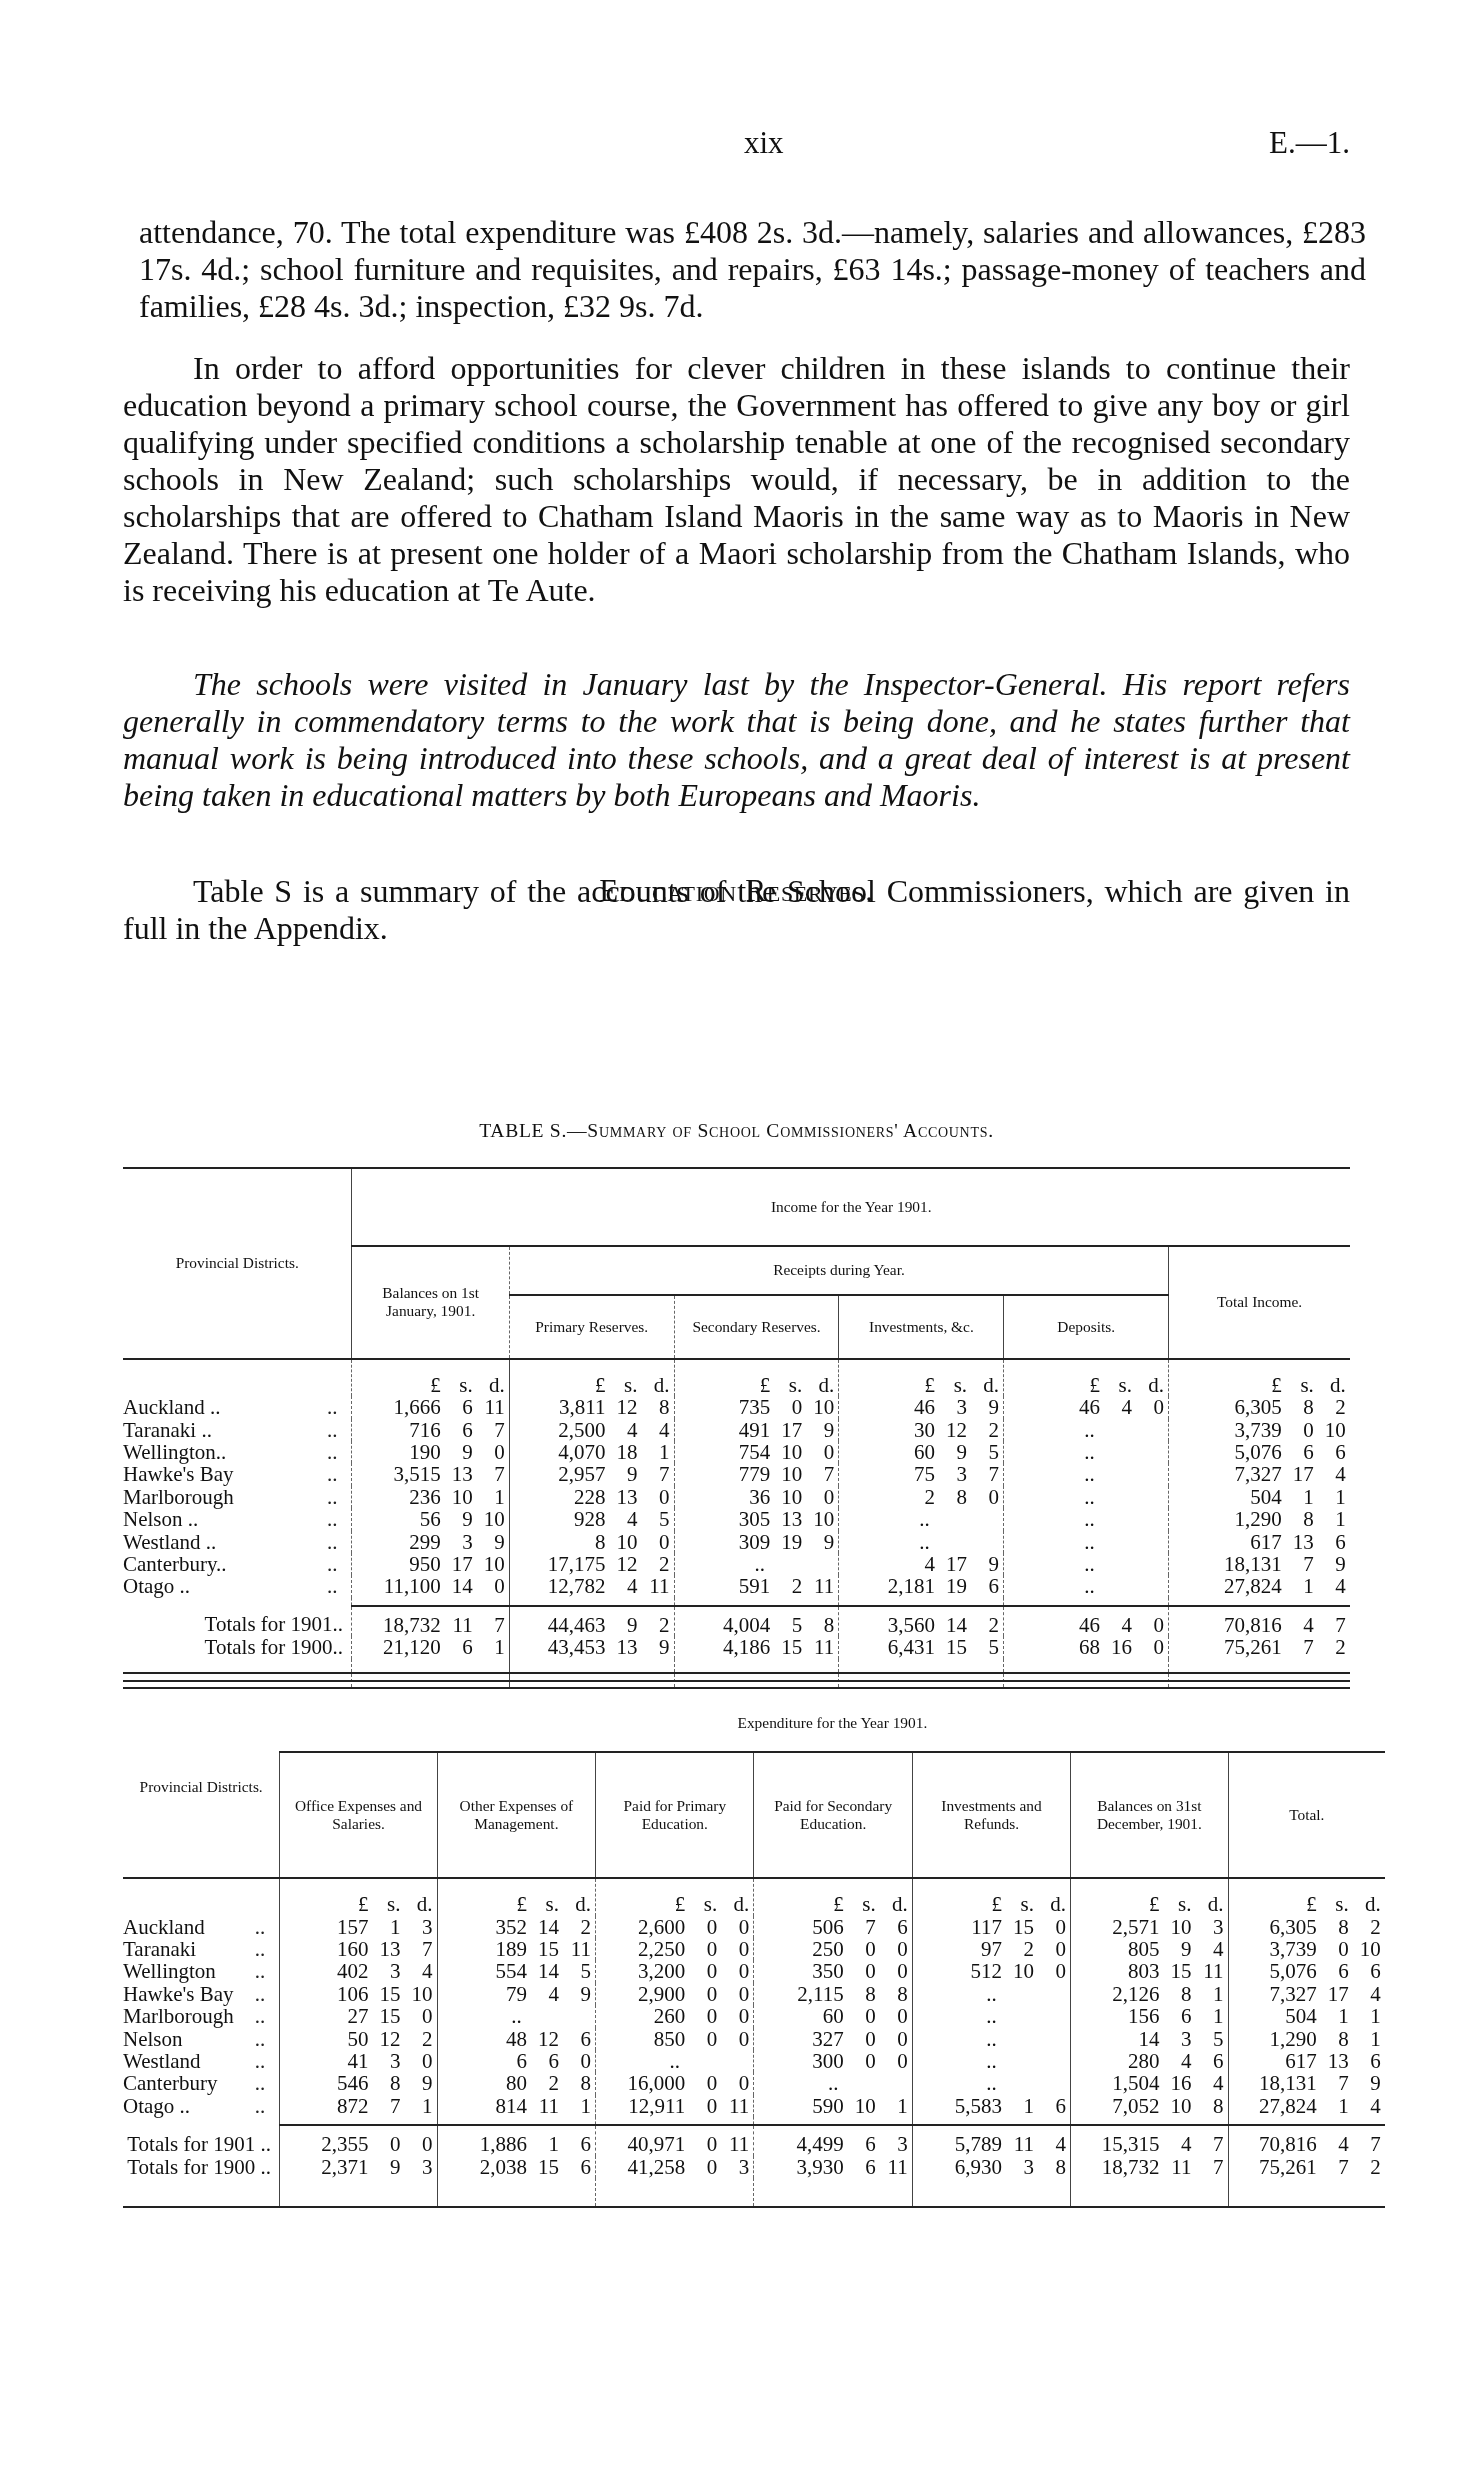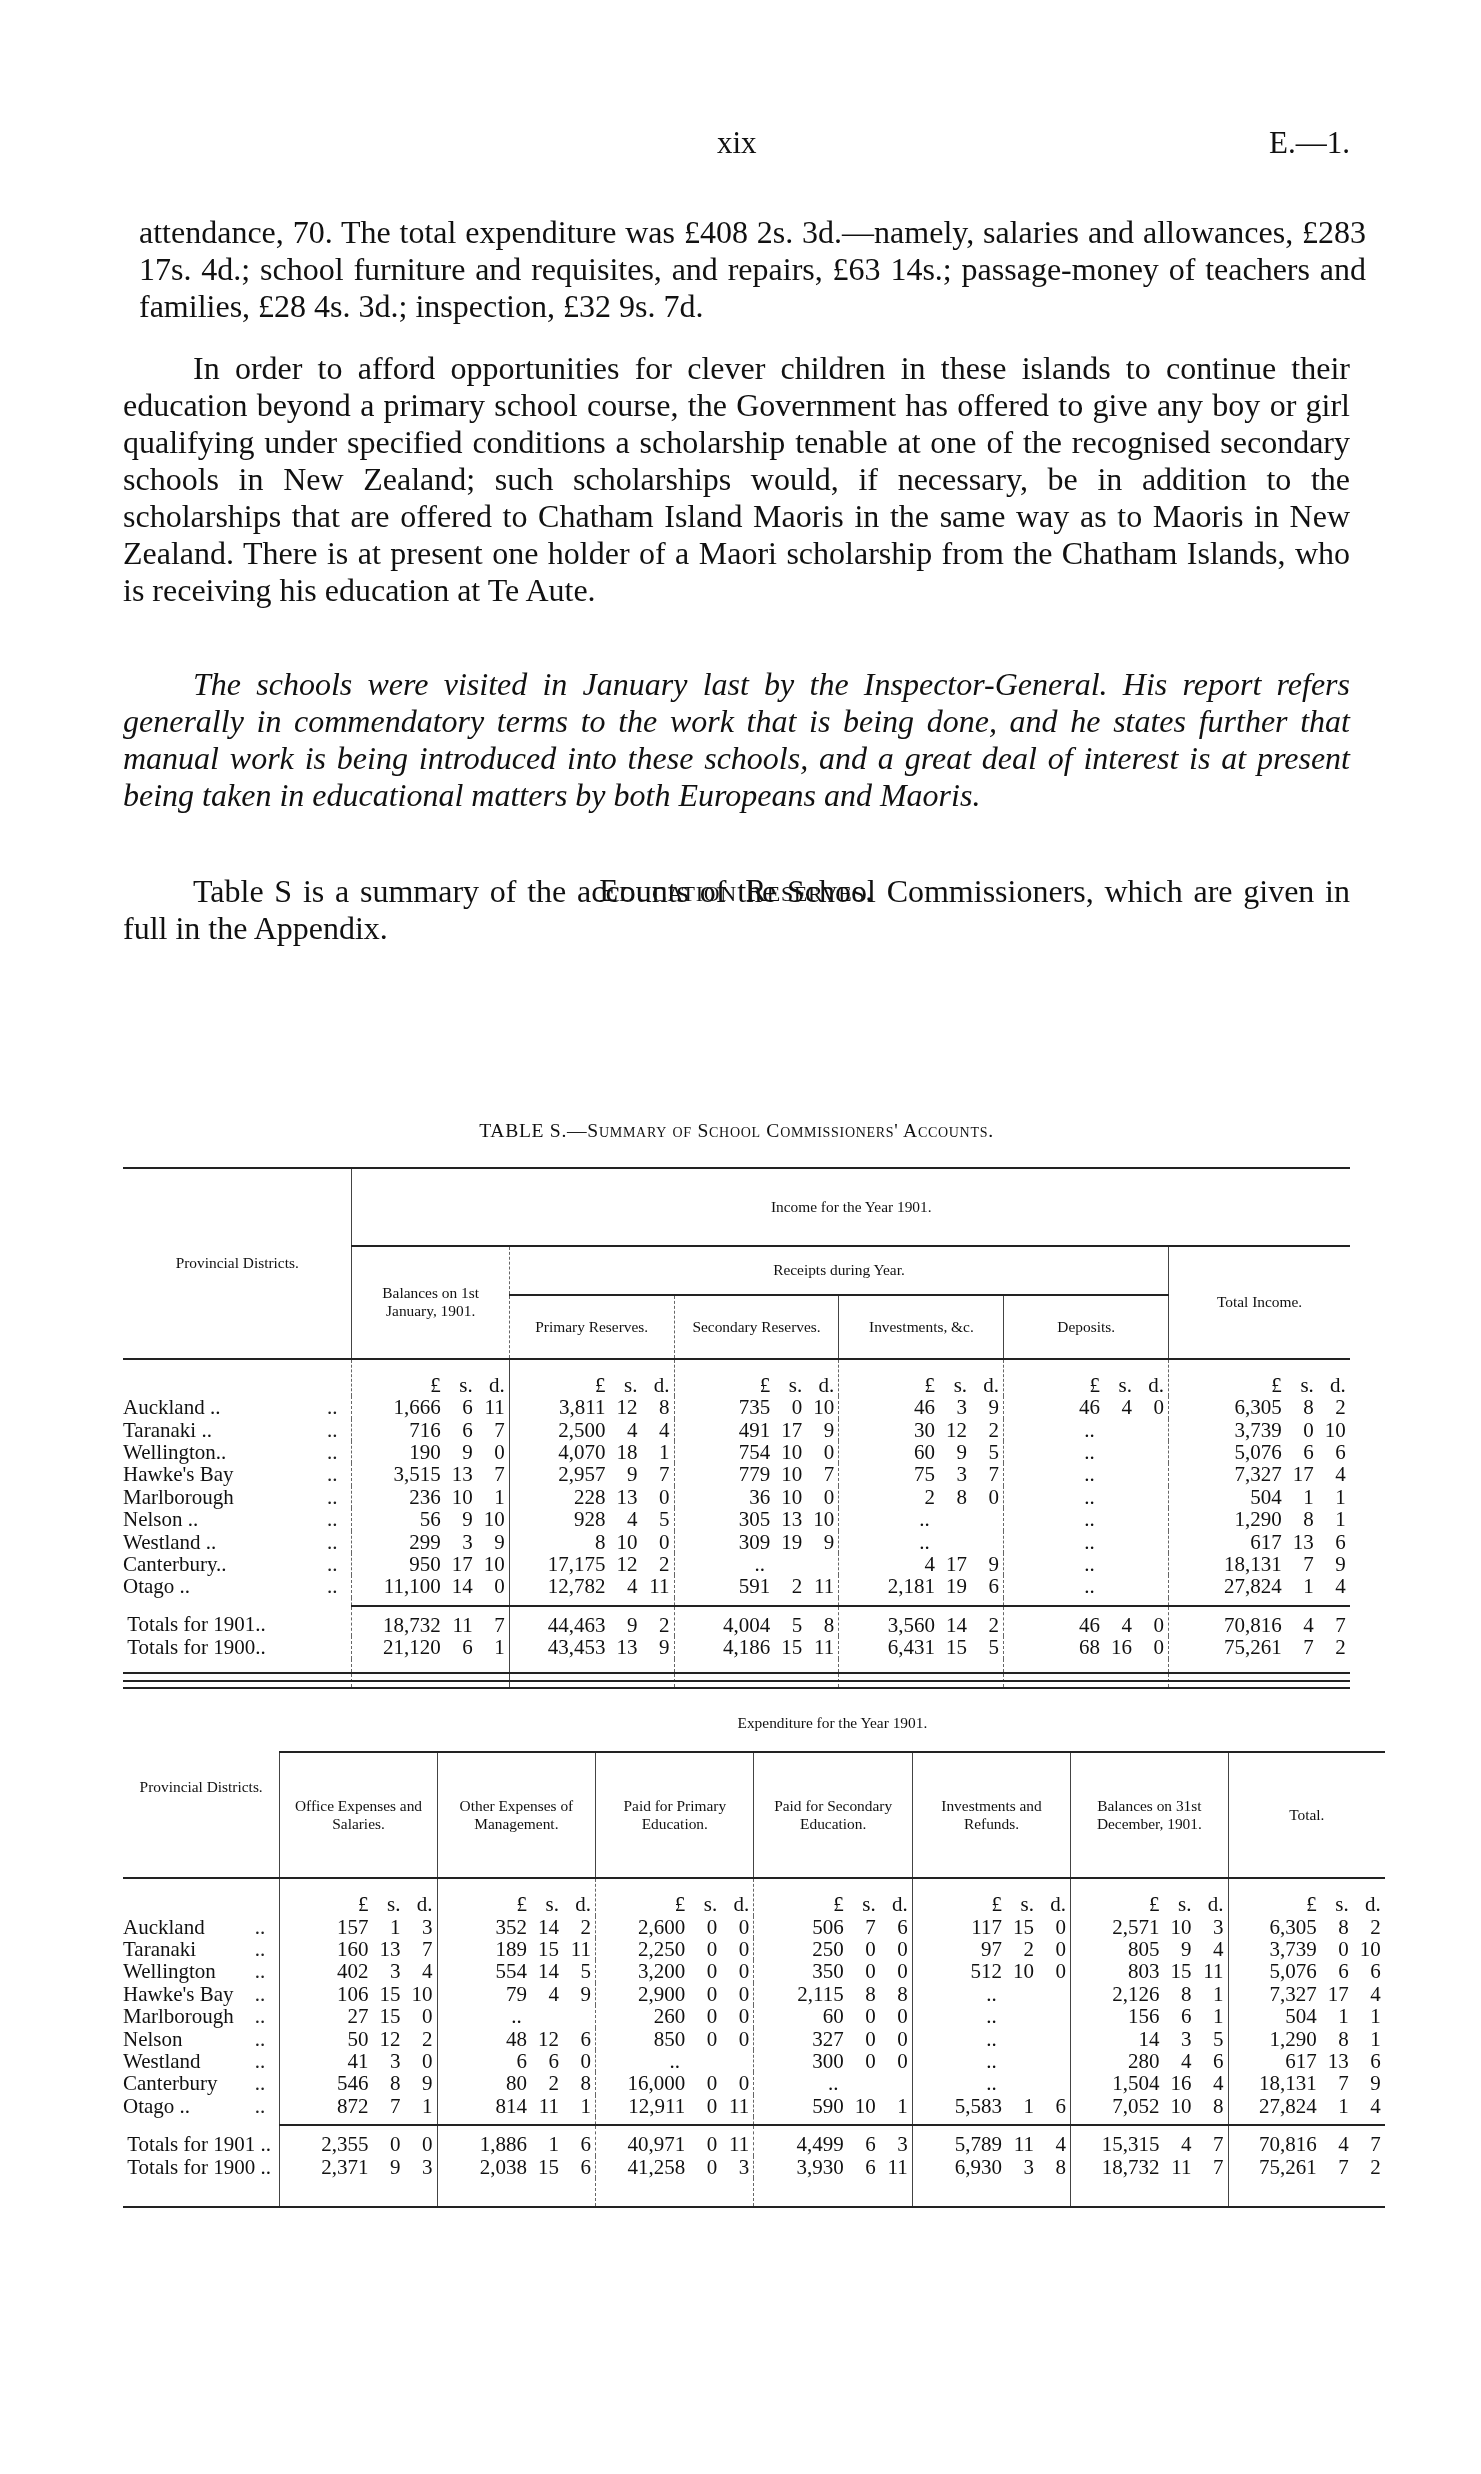--- a/index.html
+++ b/index.html
@@ -2,21 +2,21 @@
 <html style="font-size:11.2px"><head>
 <meta charset="utf-8">
 <style>
   html, body { margin: 0; padding: 0; background: #ffffff; }
   body {
     width: 1482px; height: 2475px; position: relative; overflow: hidden;
     font-family: "Liberation Serif", "DejaVu Serif", serif; color: #111;
   }
   .page { position: absolute; left: 123px; top: 0; width: 1227px; }
   .running-head { position: absolute; top: 125px; left: 0; width: 1227px; height: 42px; font-size: 31px; }
-  .folio { position: absolute; left: 594px; top: 0; }
+  .folio { position: absolute; left: 621px; top: 0; }
   .series { position: absolute; right: 0; top: 0; }
   .para { position: absolute; left: 0; width: 1227px; font-size: 32px; line-height: 37px; text-align: justify; }
   .para .indent { display: inline-block; width: 70px; }
   .p1 { top: 198px; }
   .p2 { top: 350px; }
   .p3 { top: 666px; font-style: italic; }
   .section-title { position: absolute; top: 873px; left: 0; width: 1227px; text-align: center; font-size: 31px; font-variant: small-caps; letter-spacing: 0.7px; }
   .p4 { top: 873px; }
   .table-title { position: absolute; top: 1120px; left: 0; width: 1227px; text-align: center; font-size: 19.6px; font-variant: small-caps; letter-spacing: 0.7px; }
 
@@ -32,21 +32,21 @@
   .vld { border-left: 0.7px dashed #666; }
   .district { text-align: left; padding-left: 0 !important; }
   .dots { color: #222; }
   .num { text-align: right; }
   .lsd { display: inline-block; text-align: right; }
   .lsd .l { display: inline-block; width: 84px; text-align: right; }
   .lsd .s { display: inline-block; width: 32px; text-align: right; }
   .lsd .d { display: inline-block; width: 32px; text-align: right; }
   .unit-row td { padding-top: 14px; }
   .totals td { padding-top: 7px; }
-  .total-label { text-align: left; padding-right: 8.4px !important; }
+  .total-label { text-align: right; padding-right: 8.4px !important; }
   .subrule td { height: 7px; border-bottom: 2.1px solid #222; }
   .double-rule { position: absolute; top: 1672px; left: 0; width: 1227px; height: 6.3px; border-top: 2.1px solid #222; border-bottom: 2.1px solid #222; }
 </style>
 </head>
 <body>
 
 <div class="page">
 
   <div class="running-head">
     <span class="folio">xix</span>

